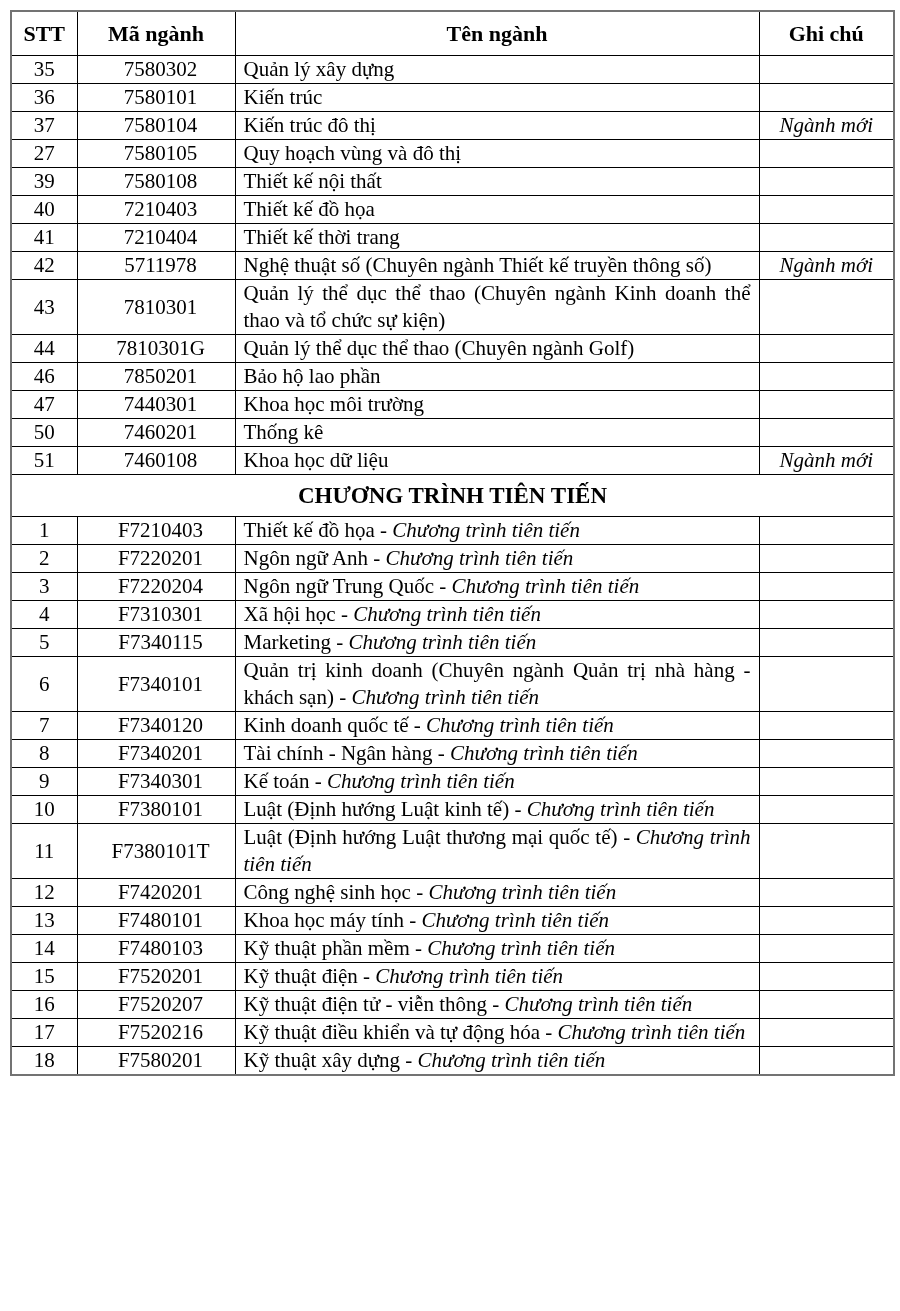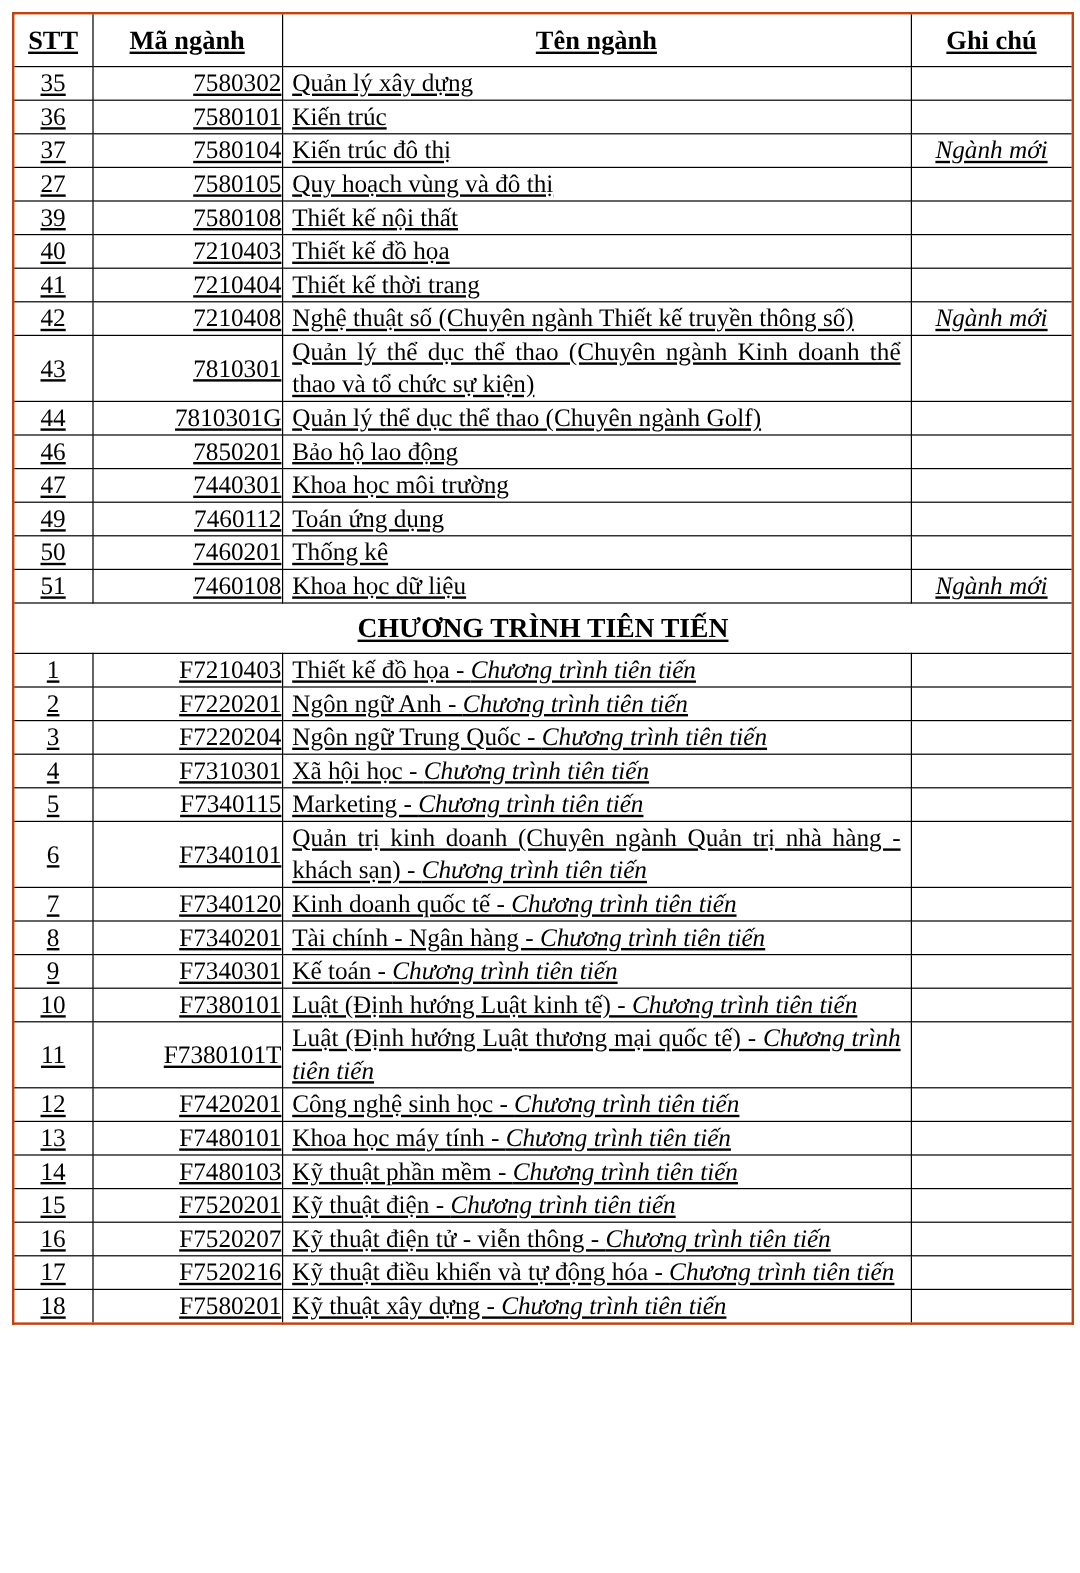--- a/index.html
+++ b/index.html
@@ -14,22 +14,21 @@
     height: 1311px;
     box-sizing: border-box;
     padding: 10px 0 0 10px;
     overflow: hidden;
     background: #ffffff;
   }
   table.majors {
     border-collapse: collapse;
     table-layout: fixed;
     width: 883px;
-    border: 2px solid #c2410c;
-    text-decoration: underline;
+    border: 2px solid #737373;
   }
   table.majors th,
   table.majors td {
     border: 1.5px solid #000;
     overflow: hidden;
   }
   th {
     font-size: 22px;
     font-weight: bold;
     text-align: center;
@@ -40,21 +39,21 @@
   td {
     font-size: 21px;
     line-height: 27px;
     padding: 0;
   }
   td.stt {
     text-align: center;
     vertical-align: middle;
   }
   td.code {
-    text-align: right;
+    text-align: center;
     vertical-align: middle;
     padding-left: 9px;
   }
   td.name {
     text-align: justify;
     vertical-align: middle;
     padding: 0 8px;
   }
   td.note {
     text-align: center;
@@ -129,52 +128,46 @@
           <td class="note"></td>
         </tr>
         <tr>
           <td class="stt">41</td>
           <td class="code">7210404</td>
           <td class="name"><span>Thiết kế thời trang</span></td>
           <td class="note"></td>
         </tr>
         <tr>
           <td class="stt">42</td>
-          <td class="code">7210408</td>
+          <td class="code">5711978</td>
           <td class="name"><span>Nghệ thuật số (Chuyên ngành Thiết kế truyền thông số)</span></td>
           <td class="note">Ngành mới</td>
         </tr>
         <tr>
           <td class="stt">43</td>
           <td class="code">7810301</td>
           <td class="name"><span>Quản lý thể dục thể thao (Chuyên ngành Kinh doanh thể thao và tổ chức sự kiện)</span></td>
           <td class="note"></td>
         </tr>
         <tr>
           <td class="stt">44</td>
           <td class="code">7810301G</td>
           <td class="name"><span>Quản lý thể dục thể thao (Chuyên ngành Golf)</span></td>
           <td class="note"></td>
         </tr>
         <tr>
           <td class="stt">46</td>
           <td class="code">7850201</td>
-          <td class="name"><span>Bảo hộ lao động</span></td>
+          <td class="name"><span>Bảo hộ lao phần</span></td>
           <td class="note"></td>
         </tr>
         <tr>
           <td class="stt">47</td>
           <td class="code">7440301</td>
           <td class="name"><span>Khoa học môi trường</span></td>
-          <td class="note"></td>
-        </tr>
-        <tr>
-          <td class="stt">49</td>
-          <td class="code">7460112</td>
-          <td class="name"><span>Toán ứng dụng</span></td>
           <td class="note"></td>
         </tr>
         <tr>
           <td class="stt">50</td>
           <td class="code">7460201</td>
           <td class="name"><span>Thống kê</span></td>
           <td class="note"></td>
         </tr>
         <tr>
           <td class="stt">51</td>

